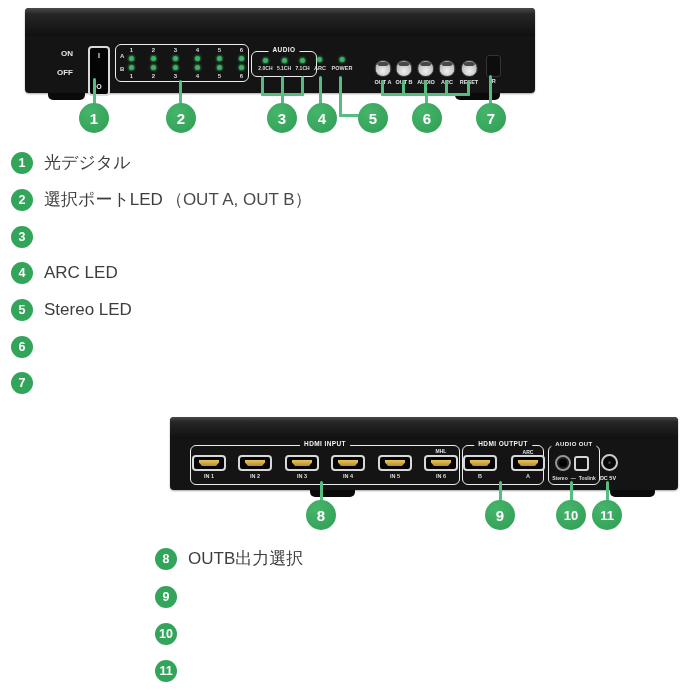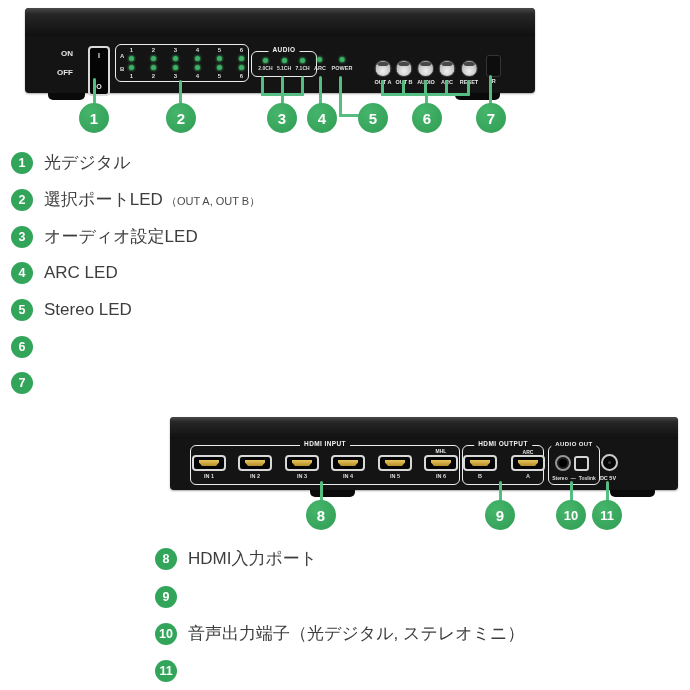--- a/index.html
+++ b/index.html
@@ -65,21 +65,21 @@
   .hl{position:absolute;height:3px;background:#55bd81;border-radius:2px}
   .co{position:absolute;width:30px;height:30px;border-radius:50%;color:#fff;font-size:15px;font-weight:bold;
       display:flex;align-items:center;justify-content:center;
       background:radial-gradient(circle at 35% 30%,#46b56c,#2f9e53)}
 
   
   .lrow{position:absolute;display:flex;align-items:center;gap:11px}
   .lnum{width:22px;height:22px;border-radius:50%;background:#33a55b;color:#fff;font-size:12.5px;
         font-weight:bold;display:flex;align-items:center;justify-content:center;flex:0 0 22px}
   .ltext{font-size:17px;color:#3d3d3d;white-space:nowrap;line-height:1.2}
-  .lnote{font-size:11px;margin-left:3px;color:#4a4a4a}
+  .lnote{font-size:17px;margin-left:3px;color:#4a4a4a}
 </style>
 </head>
 <body>
 
 <div id="scene">
 
   <div class="device" id="front-device" style="left:25px;top:8px;width:510px;height:85px">
     <div class="top-face" style="height:28px"></div>
     <div class="foot" style="left:23px;width:37px;top:85px"></div>
     <div class="foot" style="left:430px;width:45px;top:85px"></div>
@@ -219,48 +219,46 @@
       <div class="lrow" style="left: 11px; top: 152px;">
         <span class="lnum">1</span>
         <span class="ltext"><span>光デジタル</span><span class="lnote"></span></span>
       </div>
       <div class="lrow" style="left: 11px; top: 189px;">
         <span class="lnum">2</span>
         <span class="ltext"><span>選択ポートLED</span><span class="lnote">（OUT A, OUT B）</span></span>
       </div>
       <div class="lrow" style="left: 11px; top: 226px;">
         <span class="lnum">3</span>
-        <span class="ltext"><span>オーディオ設定LED</span><span class="lnote"></span></span>
       </div>
       <div class="lrow" style="left: 11px; top: 262px;">
         <span class="lnum">4</span>
         <span class="ltext"><span>ARC LED</span><span class="lnote"></span></span>
       </div>
       <div class="lrow" style="left: 11px; top: 299px;">
         <span class="lnum">5</span>
         <span class="ltext"><span>Stereo LED</span><span class="lnote"></span></span>
       </div>
       <div class="lrow" style="left: 11px; top: 336px;">
         <span class="lnum">6</span>
       </div>
       <div class="lrow" style="left: 11px; top: 372px;">
         <span class="lnum">7</span>
       </div>
     </div>
   <div id="legend-bottom-layer">
       <div class="lrow" style="left: 155px; top: 548px;">
         <span class="lnum">8</span>
-        <span class="ltext"><span>HDMI入力ポート</span><span class="lnote"></span></span>
+        <span class="ltext"><span>OUTB出力選択</span><span class="lnote"></span></span>
       </div>
       <div class="lrow" style="left: 155px; top: 586px;">
         <span class="lnum">9</span>
       </div>
       <div class="lrow" style="left: 155px; top: 623px;">
         <span class="lnum">10</span>
-        <span class="ltext"><span>音声出力端子（光デジタル, ステレオミニ）</span><span class="lnote"></span></span>
       </div>
       <div class="lrow" style="left: 155px; top: 660px;">
         <span class="lnum">11</span>
       </div>
     </div>
 
   <div class="device" id="rear-device" style="left:170px;top:417px;width:508px;height:73px">
     <div class="top-face" style="height:22px"></div>
     <div class="foot" style="left:140px;width:45px;top:73px"></div>
     <div class="foot" style="left:440px;width:45px;top:73px"></div>

